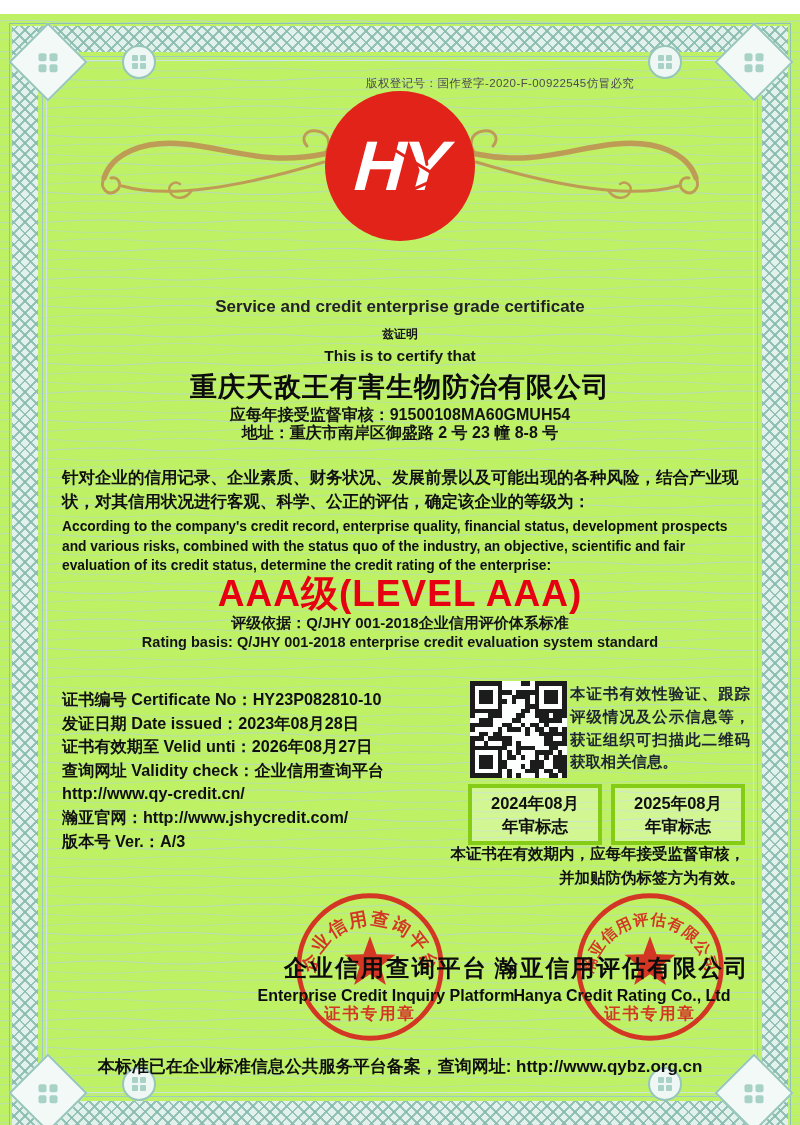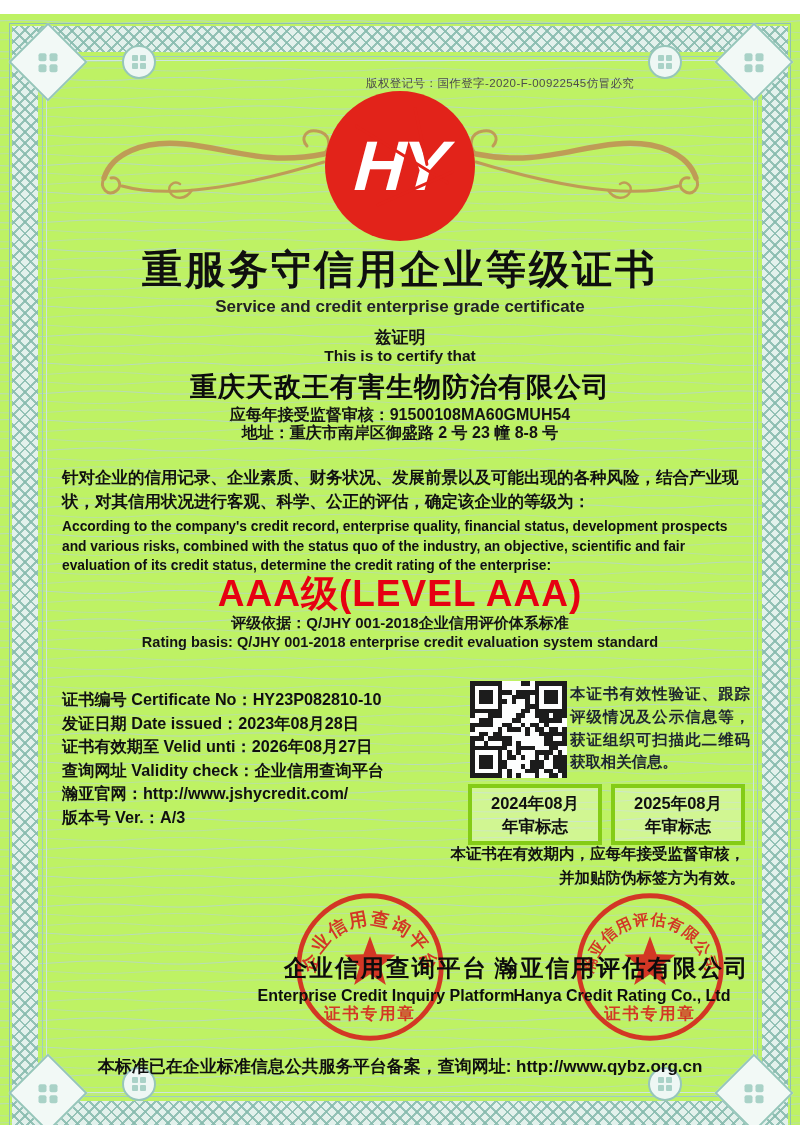--- a/index.html
+++ b/index.html
@@ -51,21 +51,21 @@
   .crack.c1 { width:110px; left:22px; top:62px;  transform:rotate(32deg); }
   .crack.c2 { width:84px;  left:48px; top:96px;  transform:rotate(-24deg); }
   .crack.c3 { width:60px;  left:66px; top:44px;  transform:rotate(78deg); }
   .flourish { position:absolute; top:106px; width:236px; height:92px; }
   .flourish.fl { left:96px; }
   .flourish.fr { left:468px; transform:scaleX(-1); }
   .title-cn { position:absolute; left:0; right:0; top:228px; text-align:center;
     font-size:40px; font-weight:700; letter-spacing:3px; color:#0f0f0f; }
   .title-en { position:absolute; left:0; right:0; top:283px; text-align:center;
     font-size:17px; font-weight:600; color:#222; }
-  .certify-cn { position:absolute; left:0; right:0; top:312px; text-align:center; font-size:17px; font-weight:600; }
+  .certify-cn { position:absolute; left:0; right:0; top:312px; text-align:center; font-size:12px; font-weight:600; }
   .certify-en { position:absolute; left:0; right:0; top:333px; text-align:center; font-size:15.5px; font-weight:600; }
   .company-name { position:absolute; left:0; right:0; top:355px; text-align:center;
     font-size:27px; font-weight:800; letter-spacing:1px; color:#0c0c0c; }
   .company-code { position:absolute; left:0; right:0; top:391px; text-align:center; font-size:16px; font-weight:700; }
   .company-addr { position:absolute; left:0; right:0; top:409px; text-align:center; font-size:16px; font-weight:700; }
   .assess { position:absolute; left:62px; right:60px; top:452px; }
   .assess-cn { font-size:16.5px; font-weight:700; line-height:1.43; color:#101010; }
   .assess-en { font-size:13.8px; font-weight:600; line-height:1.42; margin-top:4px; color:#101010; }
   .rating-level { position:absolute; left:0; right:0; top:555px; text-align:center;
     font-size:37px; font-weight:800; color:#e60012; letter-spacing:1px; }
@@ -316,21 +316,20 @@
       </g>
     </svg>
 
     <div class="logo">
       <span class="hy">HY</span>
       <i class="crack c1"></i>
       <i class="crack c2"></i>
       <i class="crack c3"></i>
     </div>
 
-    <div class="title-cn">重服务守信用企业等级证书</div>
     <div class="title-en">Service and credit enterprise grade certificate</div>
     <div class="certify-cn">兹证明</div>
     <div class="certify-en">This is to certify that</div>
 
     <div class="company-name">重庆天敌王有害生物防治有限公司</div>
     <div class="company-code">应每年接受监督审核：91500108MA60GMUH54</div>
     <div class="company-addr">地址：重庆市南岸区御盛路 2 号 23 幢 8-8 号</div>
 
     <div class="assess">
       <div class="assess-cn">针对企业的信用记录、企业素质、财务状况、发展前景以及可能出现的各种风险，结合产业现状，对其信用状况进行客观、科学、公正的评估，确定该企业的等级为：</div>
@@ -339,20 +338,21 @@
 
     <div class="rating-level">AAA级(LEVEL AAA)</div>
     <div class="basis-cn">评级依据：Q/JHY 001-2018企业信用评价体系标准</div>
     <div class="basis-en">Rating basis: Q/JHY 001-2018 enterprise credit evaluation system standard</div>
 
     <div class="details">
       <div>证书编号 Certificate No：HY23P082810-10</div>
       <div>发证日期 Date issued：2023年08月28日</div>
       <div>证书有效期至 Velid unti：2026年08月27日</div>
       <div>查询网址 Validity check：企业信用查询平台</div>
+      <div>http://www.qy-credit.cn/</div>
       <div>瀚亚官网：http://www.jshycredit.com/</div>
       <div>版本号 Ver.：A/3</div>
     </div>
 
     <div class="qr" id="qr">
         <i class="d"></i>
         <i class="d"></i>
         <i class="d"></i>
         <i class="d"></i>
         <i class="d"></i>

